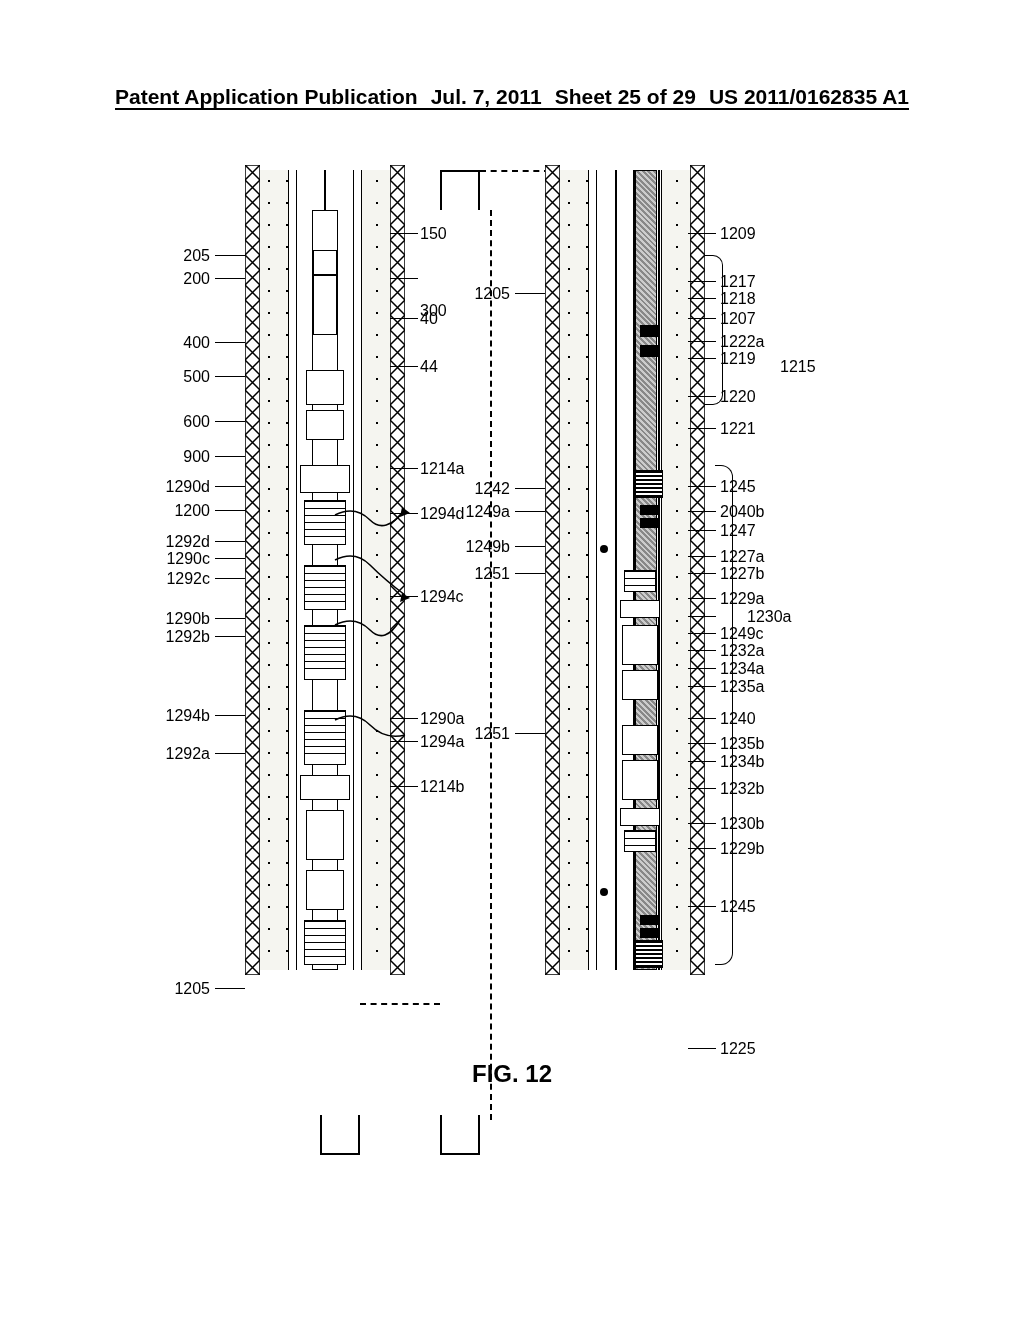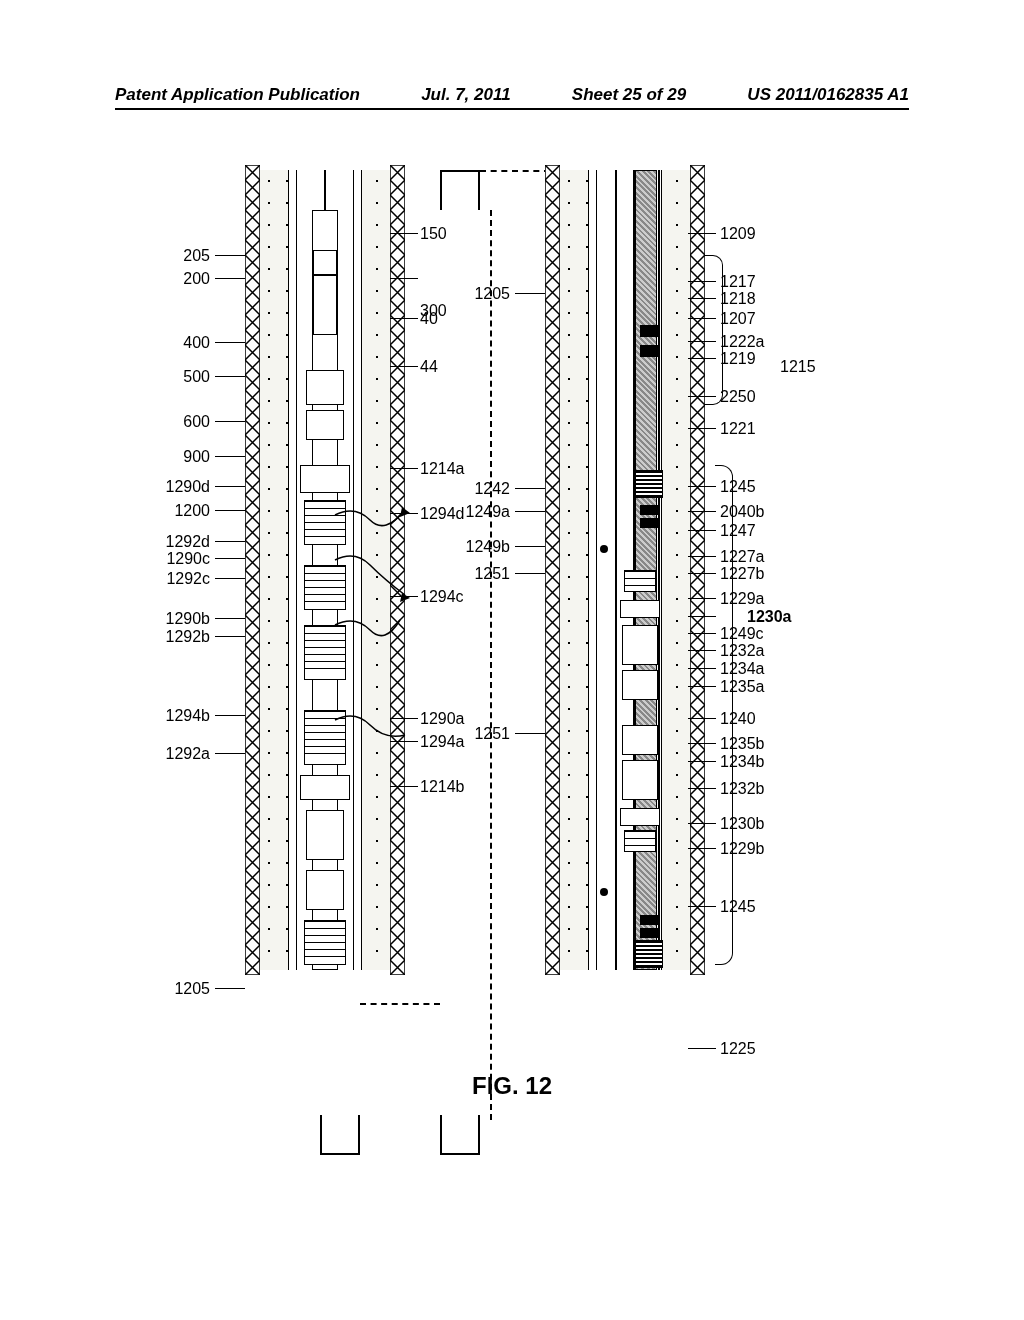--- a/index.html
+++ b/index.html
@@ -11,23 +11,22 @@
       position: relative;
     }
     .header {
       position: absolute;
       top: 85px;
       left: 0;
       right: 0;
       display: flex;
       justify-content: space-between;
       padding: 0 115px;
-      font-size: 17px;
+      font-size: 21px;
       font-weight: bold;
-      font-style: italic;
     }
     .header-line {
       position: absolute;
       top: 108px;
       left: 115px;
       right: 115px;
       border-top: 2px solid black;
     }
     .figure-container {
       position: absolute;
@@ -145,21 +144,20 @@
       background: black;
     }
     .fig-title {
       position: absolute;
       top: 1060px;
       left: 0;
       right: 0;
       text-align: center;
       font-size: 24px;
       font-weight: bold;
-      margin-top: 12px;
     }
     .outline-box-top {
       position: absolute;
       border-top: 2px solid black;
       border-left: 2px solid black;
       border-right: 2px solid black;
       top: 0;
       height: 40px;
     }
     .outline-box-bottom {
@@ -446,37 +444,37 @@
       <div class="label" style="top: 103px; left: 580px;">1217</div>
       <div class="leader" style="top: 111px; left: 548px; width: 28px;"></div>
       <div class="label" style="top: 120px; left: 580px;">1218</div>
       <div class="leader" style="top: 128px; left: 548px; width: 28px;"></div>
       <div class="label" style="top: 140px; left: 580px;">1207</div>
       <div class="leader" style="top: 148px; left: 548px; width: 28px;"></div>
       <div class="label" style="top: 163px; left: 580px;">1222a</div>
       <div class="leader" style="top: 171px; left: 548px; width: 28px;"></div>
       <div class="label" style="top: 180px; left: 580px;">1219</div>
       <div class="leader" style="top: 188px; left: 548px; width: 28px;"></div>
-      <div class="label" style="top: 218px; left: 580px;">2250</div>
+      <div class="label" style="top: 218px; left: 580px;">1220</div>
       <div class="leader" style="top: 226px; left: 548px; width: 28px;"></div>
       <div class="label" style="top: 250px; left: 580px;">1221</div>
       <div class="leader" style="top: 258px; left: 548px; width: 28px;"></div>
       <div class="label" style="top: 308px; left: 580px;">1245</div>
       <div class="leader" style="top: 316px; left: 548px; width: 28px;"></div>
       <div class="label" style="top: 333px; left: 580px;">2040b</div>
       <div class="leader" style="top: 341px; left: 548px; width: 28px;"></div>
       <div class="label" style="top: 352px; left: 580px;">1247</div>
       <div class="leader" style="top: 360px; left: 548px; width: 28px;"></div>
       <div class="label" style="top: 378px; left: 580px;">1227a</div>
       <div class="leader" style="top: 386px; left: 548px; width: 28px;"></div>
       <div class="label" style="top: 395px; left: 580px;">1227b</div>
       <div class="leader" style="top: 403px; left: 548px; width: 28px;"></div>
       <div class="label" style="top: 420px; left: 580px;">1229a</div>
       <div class="leader" style="top: 428px; left: 548px; width: 28px;"></div>
-      <div class="label" style="top: 438px; left: 607px; font-weight: bold;">1230a</div>
+      <div class="label" style="top: 438px; left: 607px;">1230a</div>
       <div class="leader" style="top: 446px; left: 548px; width: 28px;"></div>
       <div class="label" style="top: 455px; left: 580px;">1249c</div>
       <div class="leader" style="top: 463px; left: 548px; width: 28px;"></div>
       <div class="label" style="top: 472px; left: 580px;">1232a</div>
       <div class="leader" style="top: 480px; left: 548px; width: 28px;"></div>
       <div class="label" style="top: 490px; left: 580px;">1234a</div>
       <div class="leader" style="top: 498px; left: 548px; width: 28px;"></div>
       <div class="label" style="top: 508px; left: 580px;">1235a</div>
       <div class="leader" style="top: 516px; left: 548px; width: 28px;"></div>
       <div class="label" style="top: 540px; left: 580px;">1240</div>

